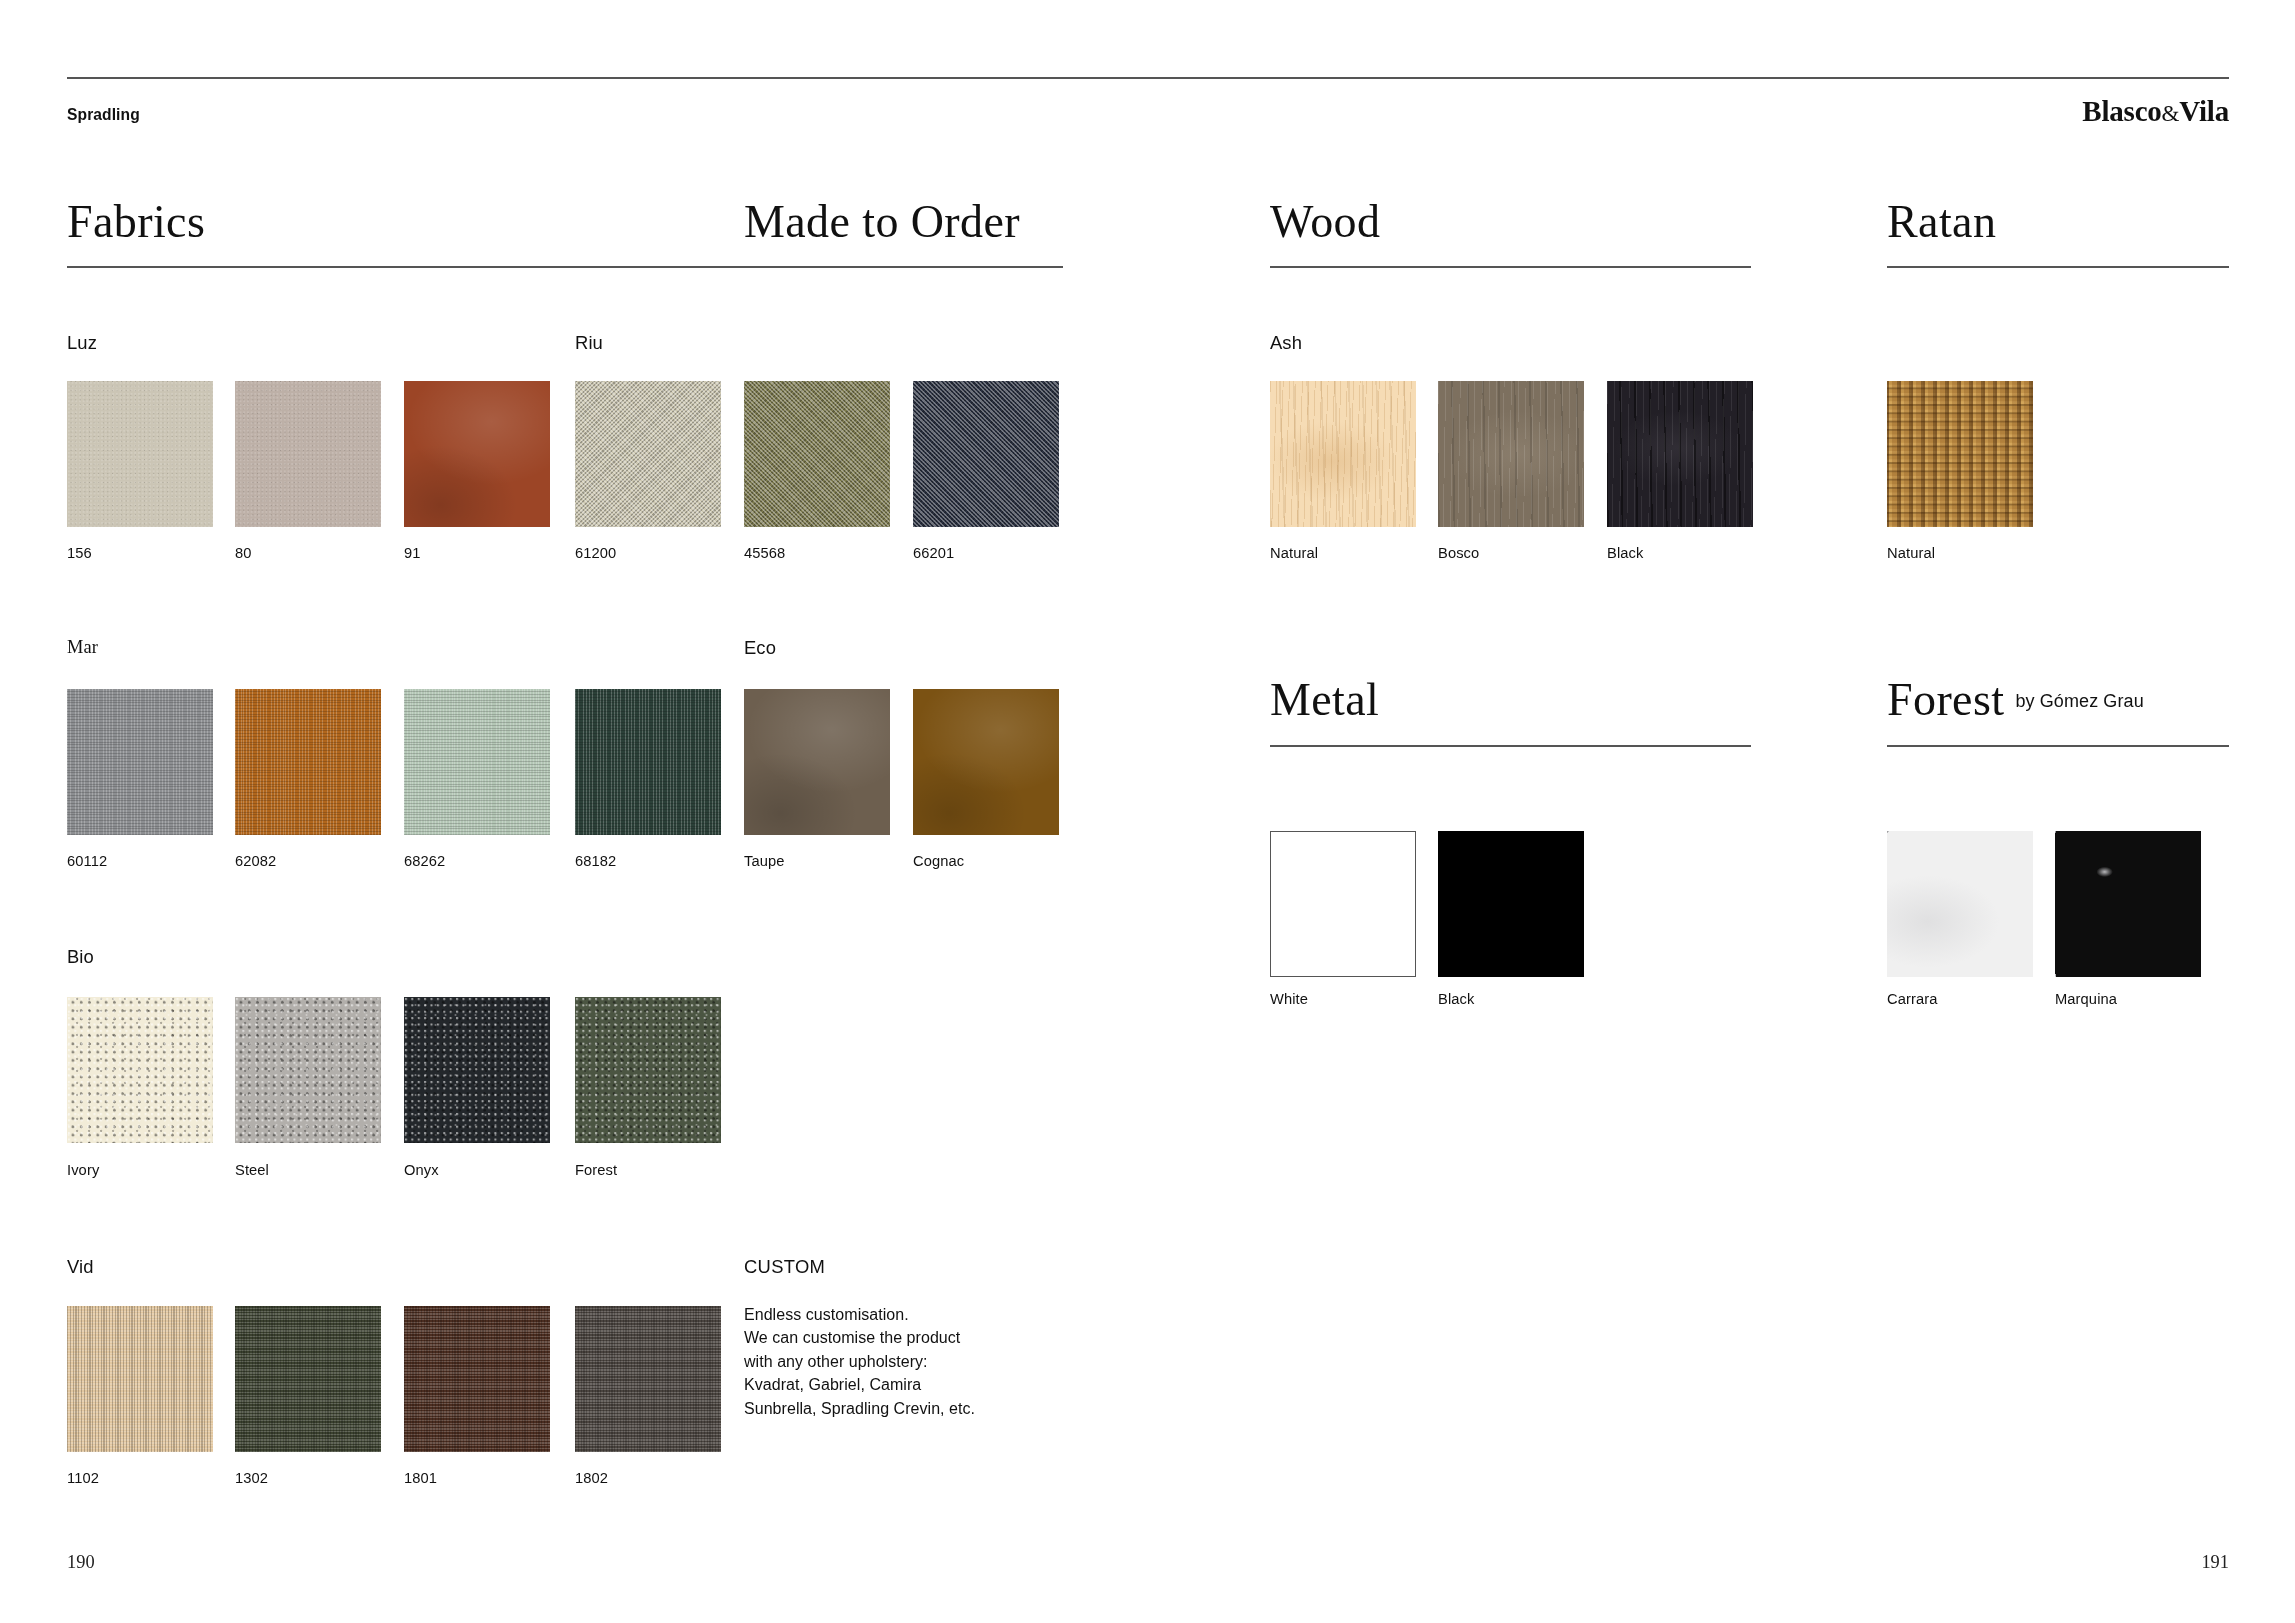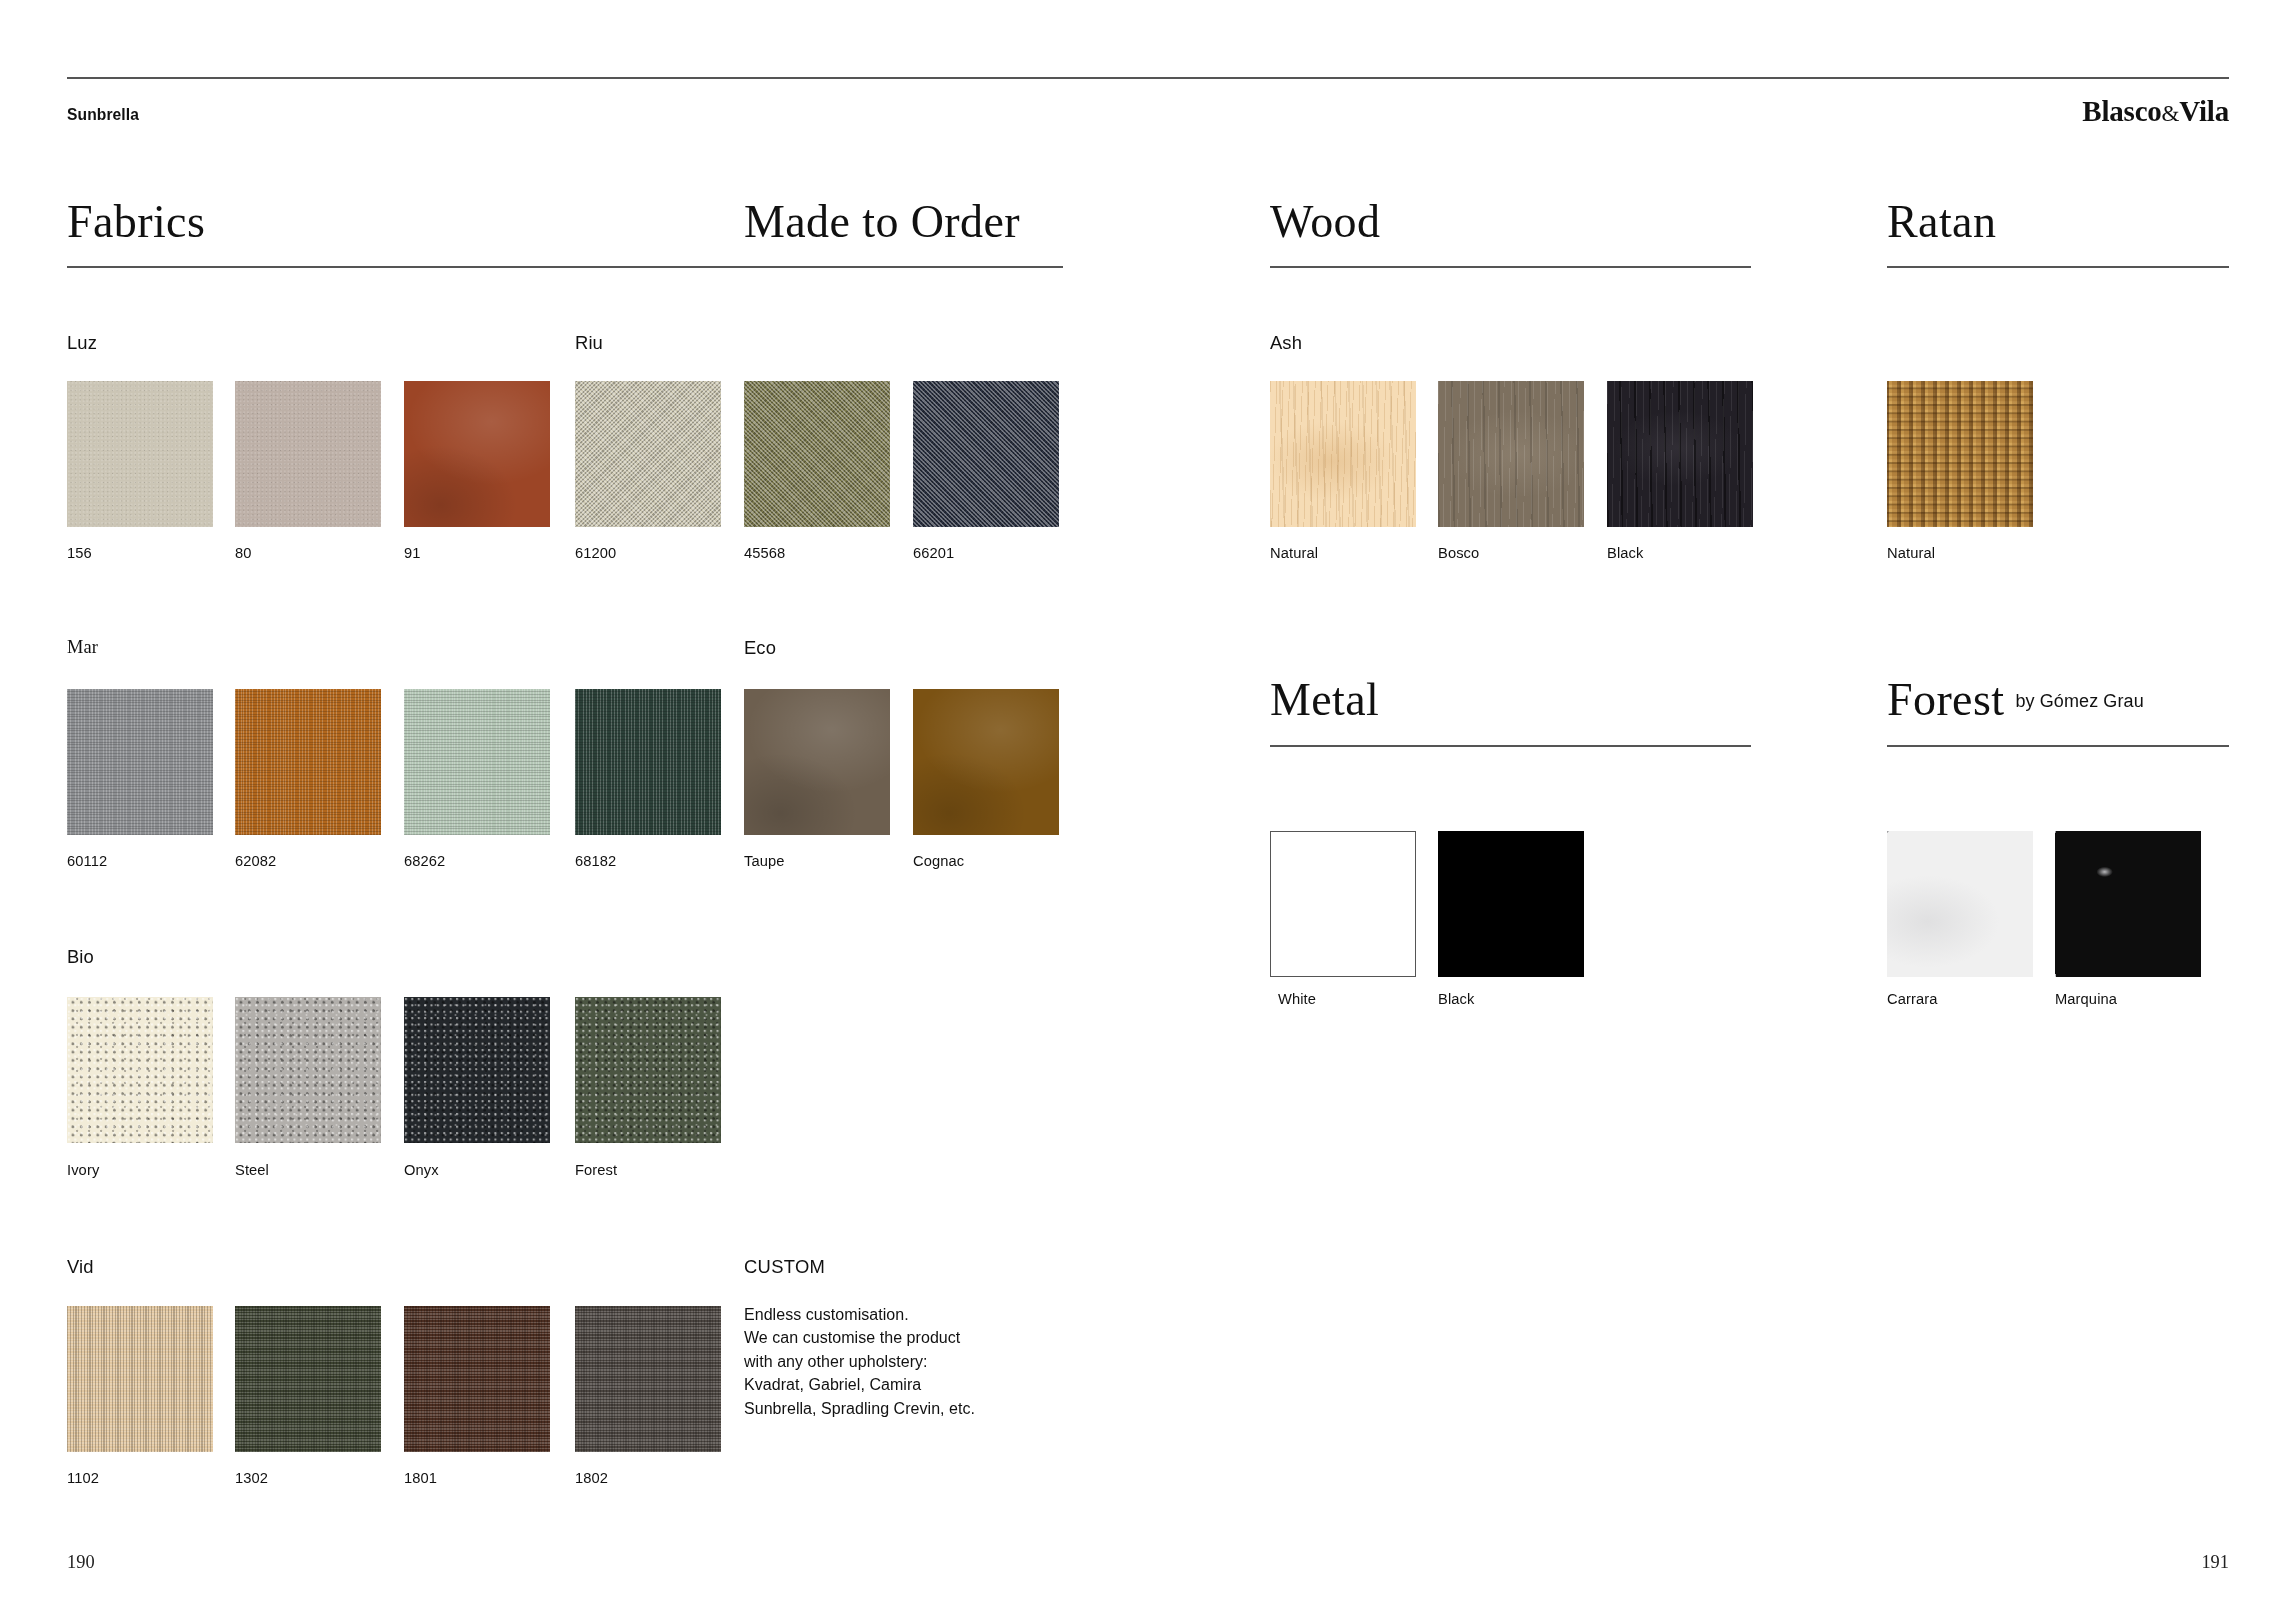--- a/index.html
+++ b/index.html
@@ -154,21 +154,21 @@
       radial-gradient(ellipse 70% 55% at 25% 85%, rgba(0,0,0,.16), transparent 75%);
   }
   .swatch.outlined { border: 0.9px solid #555555; }
 </style>
 </head>
 <body>
 
 <div class="page">
 
   <div class="top-rule"></div>
-  <div class="running-head">Sunbrella</div>
+  <div class="running-head">Spradling</div>
   <div class="brand"><span>Blasco</span><span class="amp">&amp;</span><span>Vila</span></div>
 
   <div class="sec-title" style="left:67px; top:195px;">Fabrics</div>
   <div class="sec-title" style="left:744px; top:195px;">Made to Order</div>
   <div class="sec-rule" style="left:67px; top:266px; width:996px;"></div>
 
   <div class="sec-title" style="left:1270px; top:195px;">Wood</div>
   <div class="sec-rule" style="left:1270px; top:266px; width:481px;"></div>
 
   <div class="sec-title" style="left:1887px; top:195px;">Ratan</div>
@@ -315,21 +315,21 @@
       <div class="tex tex-grain-dark"></div>
     </div>
   <div class="swatch-label" style="left:1607px; top:545px;">Black</div>
 
   <div class="swatch" style="left:1887px; top:381px; width:146px; height:146px; background:#c79a4f;">
       <div class="tex tex-ratan"></div>
     </div>
   <div class="swatch-label" style="left:1887px; top:545px;">Natural</div>
 
   <div class="swatch outlined" style="left:1270px; top:831px; width:146px; height:146px; background:#ffffff;"></div>
-  <div class="swatch-label" style="left:1270px; top:991px;margin-left:8px;">White</div>
+  <div class="swatch-label" style="left:1270px; top:991px;">White</div>
 
   <div class="swatch" style="left:1438px; top:831px; width:146px; height:146px; background:#000000;"></div>
   <div class="swatch-label" style="left:1438px; top:991px;">Black</div>
 
   <div class="swatch" style="left:1887px; top:831px; width:146px; height:146px; background:#f0f0f0;">
       <div class="tex tex-marble-w"></div>
     </div>
   <div class="swatch-label" style="left:1887px; top:991px;">Carrara</div>
 
   <div class="swatch" style="left:2055px; top:831px; width:146px; height:146px; background:#0d0d0d;">

